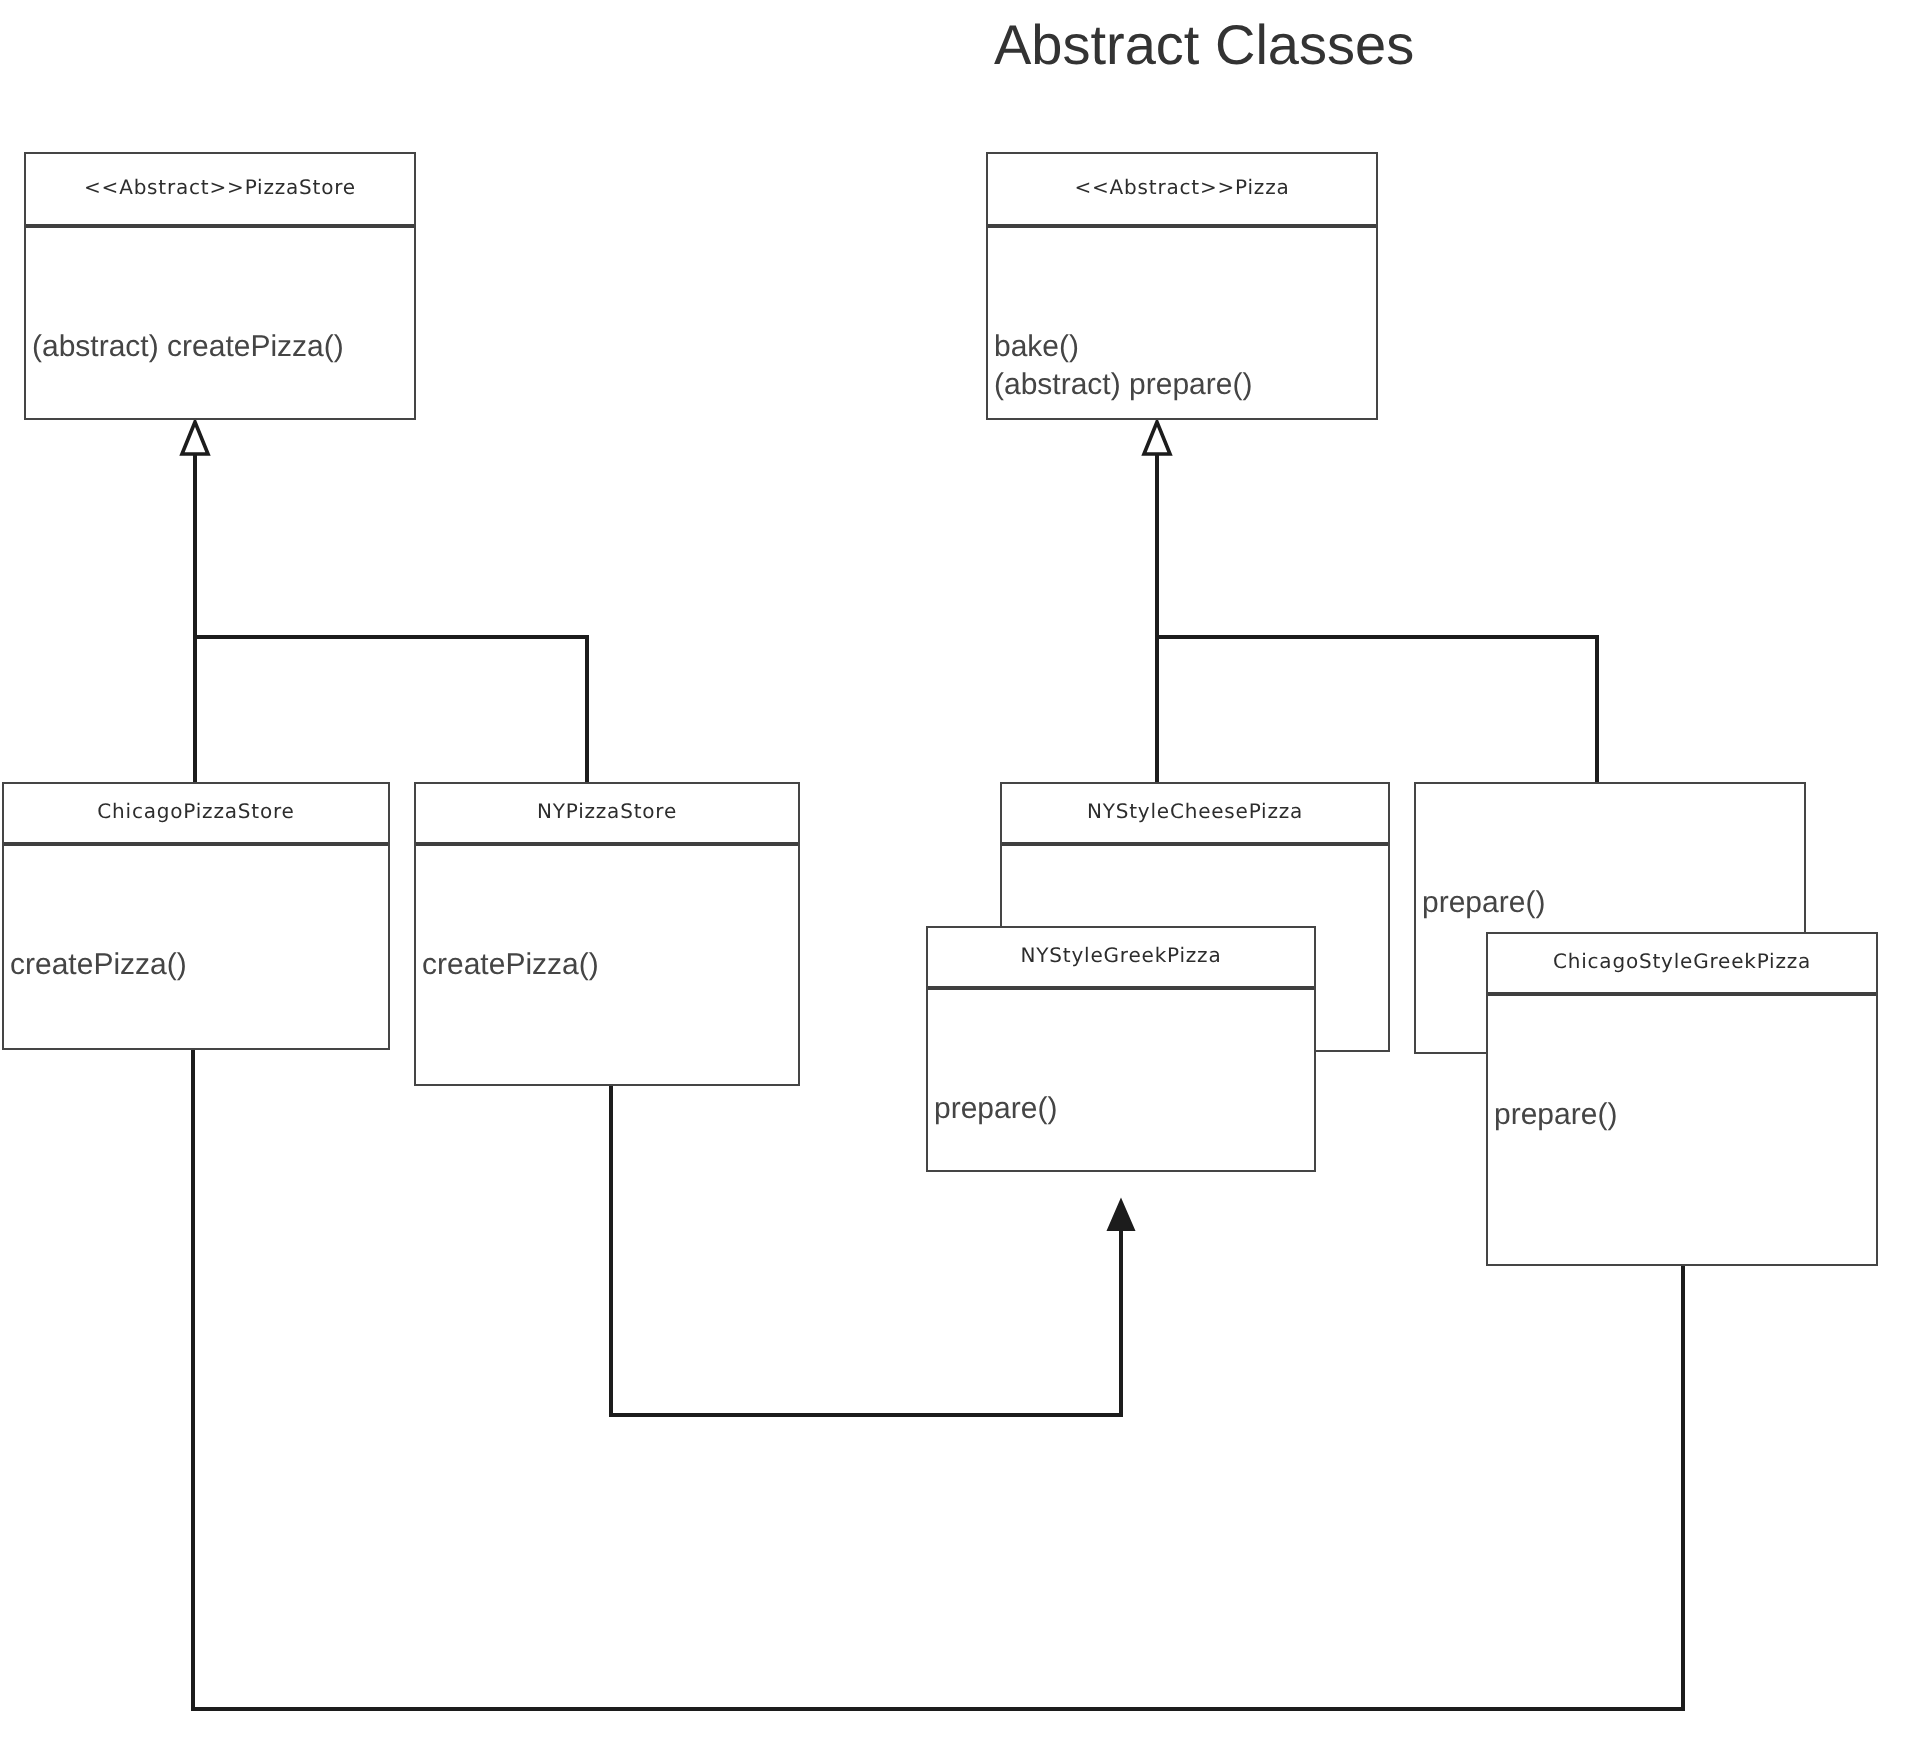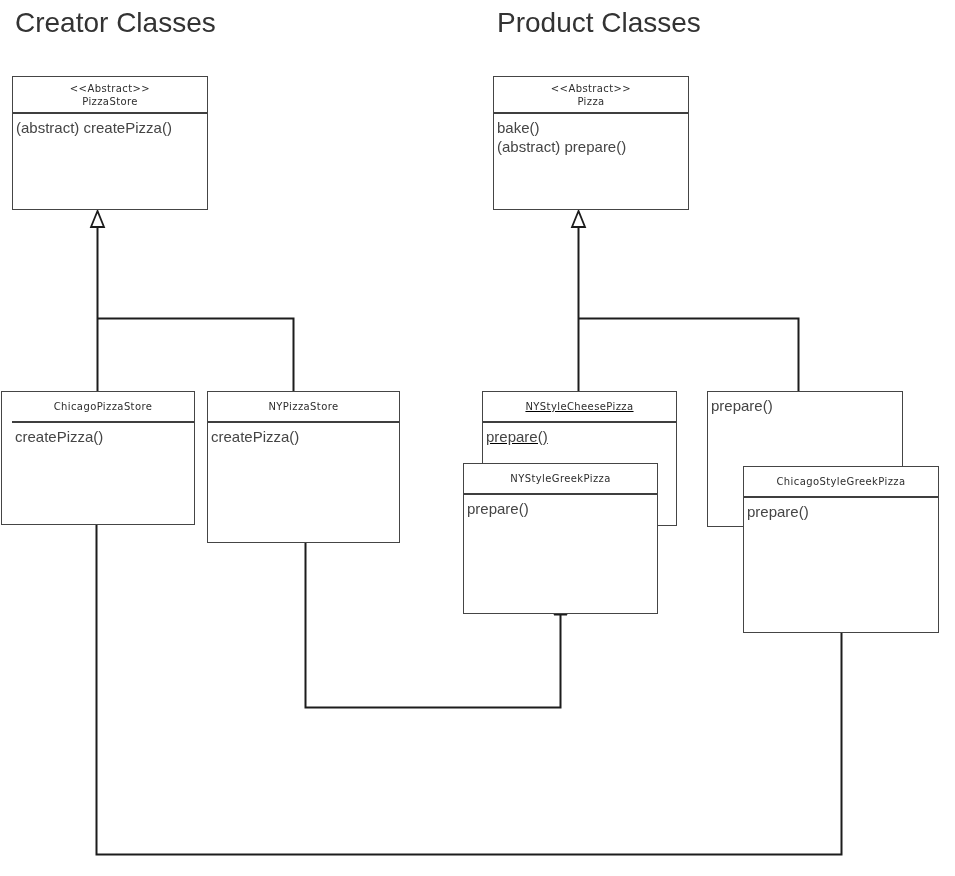--- a/index.html
+++ b/index.html
@@ -30,52 +30,53 @@
   #heading-product { left: 497px; top: 7px; }
 
   .uml-class {
     position: absolute;
     background: #ffffff;
     border: 1px solid #454545;
     box-sizing: border-box;
   }
   .uml-header {
     display: flex;
-    flex-direction: column;
+    flex-direction: row;
     justify-content: center;
     align-items: center;
     border-bottom: 2px solid #3f3f3f;
     box-sizing: border-box;
     font-family: "DejaVu Sans", sans-serif;
     font-size: 10px;
     letter-spacing: 0.4px;
     color: #2d2d2d;
     text-align: center;
     line-height: 13px;
     white-space: nowrap;
   }
   .uml-class.two-line .uml-header { height: 37px; }
   .uml-class.one-line .uml-header { height: 31px; }
   .uml-body {
     padding: 4px 2px 0 3px;
     font-family: "Liberation Sans", sans-serif;
     font-size: 15px;
     color: #454545;
+    margin-top: 46px;
   }
   .method { line-height: 19px; white-space: nowrap; }
   .method.lead { margin-bottom: 6px; }
 
   
   #box-pizzastore              { left: 12px;  top: 76px;  width: 196px; height: 134px; }
   #box-pizza                   { left: 493px; top: 76px;  width: 196px; height: 134px; }
-  #box-chicagopizzastore       { left: 1px;   top: 391px; width: 194px; height: 134px; padding-left: 10px; }
+  #box-chicagopizzastore       { left: 1px;   top: 391px; width: 194px; height: 134px; }
   #box-nypizzastore            { left: 207px; top: 391px; width: 193px; height: 152px; }
-  #box-nystylecheesepizza      { left: 482px; top: 391px; width: 195px; height: 135px; text-decoration: underline; }
+  #box-nystylecheesepizza      { left: 500px; top: 391px; width: 195px; height: 135px; }
   #box-chicagostylecheesepizza { left: 707px; top: 391px; width: 196px; height: 136px; }
-  #box-nystylegreekpizza       { left: 463px; top: 463px; width: 195px; height: 151px; }
+  #box-nystylegreekpizza       { left: 463px; top: 463px; width: 195px; height: 123px; }
   #box-chicagostylegreekpizza  { left: 743px; top: 466px; width: 196px; height: 167px; }
 </style>
 </head>
 <body>
 
 <div class="canvas">
 
   <svg class="connector-layer" width="955" height="876" viewBox="0 0 955 876" xmlns="http://www.w3.org/2000/svg">
 
     <path d="M97.5 227 L97.5 391" fill="none" stroke="#1c1c1c" stroke-width="2"></path>
@@ -86,22 +87,21 @@
     <path d="M578.5 318.5 L798.5 318.5 L798.5 391" fill="none" stroke="#1c1c1c" stroke-width="2"></path>
     <polygon points="578.5,211 572,227 585,227" fill="#ffffff" stroke="#1c1c1c" stroke-width="1.8"></polygon>
 
     <path d="M305.5 527 L305.5 707.5 L560.5 707.5 L560.5 614" fill="none" stroke="#1c1c1c" stroke-width="2"></path>
     <polygon points="560.5,600 554,615 567,615" fill="#1c1c1c" stroke="#1c1c1c" stroke-width="1"></polygon>
 
     <path d="M96.5 525 L96.5 854.5 L841.5 854.5 L841.5 615" fill="none" stroke="#1c1c1c" stroke-width="2"></path>
     <polygon points="841.5,601 835,616 848,616" fill="#1c1c1c" stroke="#1c1c1c" stroke-width="1"></polygon>
   </svg>
 
-  <h1 class="section-heading" id="heading-creator">Creator Classes</h1>
-  <h1 class="section-heading" id="heading-product">Product Classes</h1>
+  <h1 class="section-heading" id="heading-product">Abstract Classes</h1>
 
   <div class="uml-class two-line" id="box-pizzastore">
     <div class="uml-header">
       <div>&lt;&lt;Abstract&gt;&gt;</div>
       <div>PizzaStore</div>
     </div>
     <div class="uml-body">
       <div class="method lead">(abstract) createPizza()</div>
     </div>
   </div>

